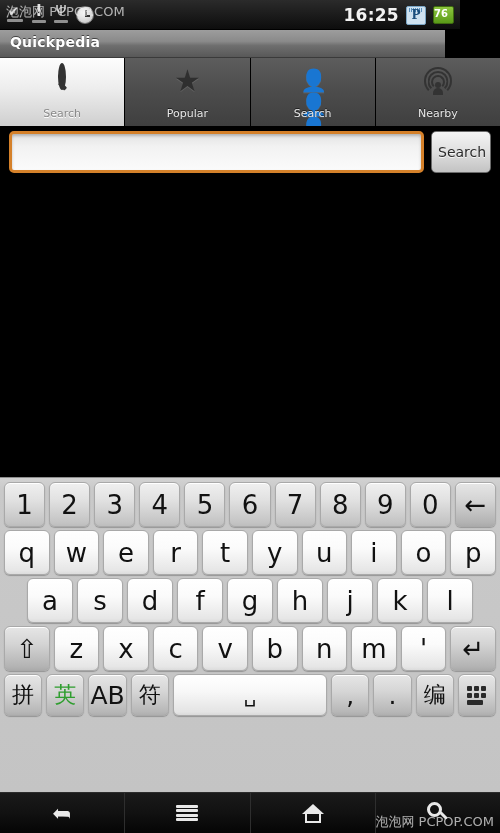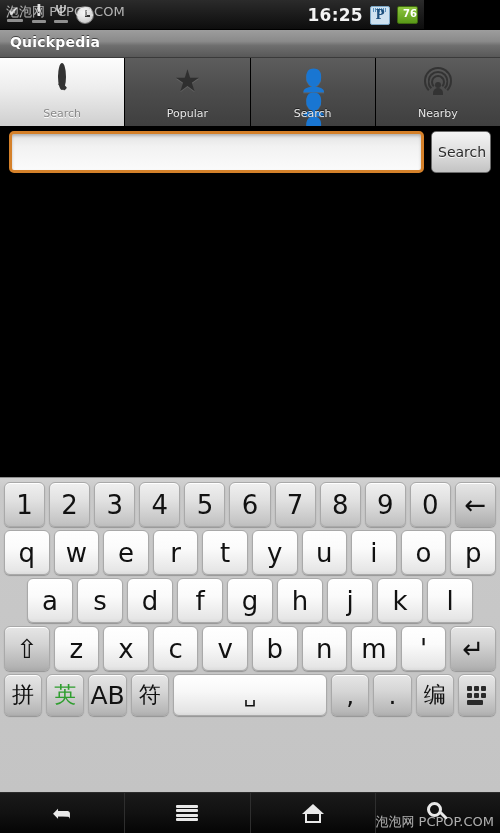--- a/index.html
+++ b/index.html
@@ -6,60 +6,60 @@
   body{
     width:500px;height:833px;overflow:hidden;
     font-family:"DejaVu Sans","Liberation Sans",sans-serif;
     -webkit-font-smoothing:antialiased;
     position:relative;
   }
   #app{width:500px;height:833px;position:relative;background:#000;}
 
   
   .statusbar{
-    position:absolute;left:0;top:0;width:424px;height:30px;
+    position:absolute;left:0;top:0;width:460px;height:30px;
     background:linear-gradient(180deg,#2b2b2b 0%,#1a1a1a 55%,#0d0d0d 100%);
     border-bottom:1px solid #000;
     box-sizing:border-box;
   }
   .sb-left{position:absolute;left:6px;top:0;height:30px;display:flex;align-items:center;gap:8px;}
   .sb-ico{width:20px;height:20px;position:relative;opacity:.92;}
   .sb-right{position:absolute;right:6px;top:0;height:30px;display:flex;align-items:center;gap:7px;}
   .sb-clock{color:#f2f2f2;font-size:17px;font-weight:bold;letter-spacing:.3px;line-height:1;}
   .sb-pico{width:20px;height:19px;border-radius:2px;background:#cfe2f0;
     border:1px solid #7ba6c6;position:relative;box-sizing:border-box;}
   .sb-pico::after{content:"P";position:absolute;left:0;right:0;top:1px;text-align:center;
     font-size:12px;font-weight:bold;color:#1d4f7c;font-family:"DejaVu Serif",serif;}
   .sb-pico::before{content:"";position:absolute;left:2px;top:1px;right:2px;height:4px;
     background:repeating-linear-gradient(90deg,#3c7cb0 0 1px,transparent 1px 2px);opacity:.8;}
   .sb-batt{width:21px;height:18px;border-radius:2px;
     background:linear-gradient(180deg,#8ec63f 0%,#5a9a18 100%);
     border:1px solid #3f6a10;box-sizing:border-box;position:relative;}
-  .sb-batt span{position:absolute;left:0;right:0;top:2px;text-align:right;
+  .sb-batt span{position:absolute;left:0;right:0;top:2px;text-align:left;
     font-size:10px;font-weight:bold;color:#fff;line-height:1;}
 
   
   .ic-check{width:18px;height:16px;position:relative;}
   .ic-check::before{content:"";position:absolute;left:1px;bottom:1px;width:16px;height:3px;background:#9a9a9a;border-radius:1px;}
   .ic-check::after{content:"✔";position:absolute;left:2px;top:-3px;font-size:13px;color:#e8e8e8;}
   .ic-warn{width:14px;height:18px;position:relative;}
   .ic-warn::before{content:"";position:absolute;left:0;bottom:1px;width:14px;height:3px;background:#9a9a9a;border-radius:1px;}
   .ic-warn::after{content:"!";position:absolute;left:0;right:0;top:-4px;text-align:center;font-size:15px;font-weight:bold;color:#f0f0f0;}
   .ic-usb{width:14px;height:18px;position:relative;}
   .ic-usb::before{content:"";position:absolute;left:0;bottom:1px;width:14px;height:3px;background:#9a9a9a;border-radius:1px;}
   .ic-usb::after{content:"\03A8";position:absolute;left:0;right:0;top:-4px;text-align:center;font-size:14px;color:#e4e4e4;}
   .ic-clockic{width:18px;height:18px;border-radius:50%;
     background:radial-gradient(circle at 40% 35%,#fafafa 0%,#d0d0d0 70%,#9a9a9a 100%);
     position:relative;border:1px solid #777;box-sizing:border-box;}
   .ic-clockic::after{content:"";position:absolute;left:50%;top:3px;width:2px;height:6px;background:#333;}
   .ic-clockic::before{content:"";position:absolute;left:50%;top:8px;width:5px;height:2px;background:#333;}
 
   
   .titlebar{
-    position:absolute;left:0;top:30px;width:500px;height:28px;
+    position:absolute;left:0;top:30px;width:445px;height:28px;
     background:linear-gradient(180deg,#9d9d9d 0%,#8a8a8a 42%,#6e6e6e 58%,#585858 100%);
     border-bottom:1px solid #3a3a3a;box-sizing:border-box;
   }
   .titlebar .t-txt{
     position:absolute;left:10px;top:4px;color:#fff;font-size:14px;font-weight:bold;
     text-shadow:0 -1px 0 rgba(0,0,0,.55);letter-spacing:.2px;
   }
 
   
   .tabs{

